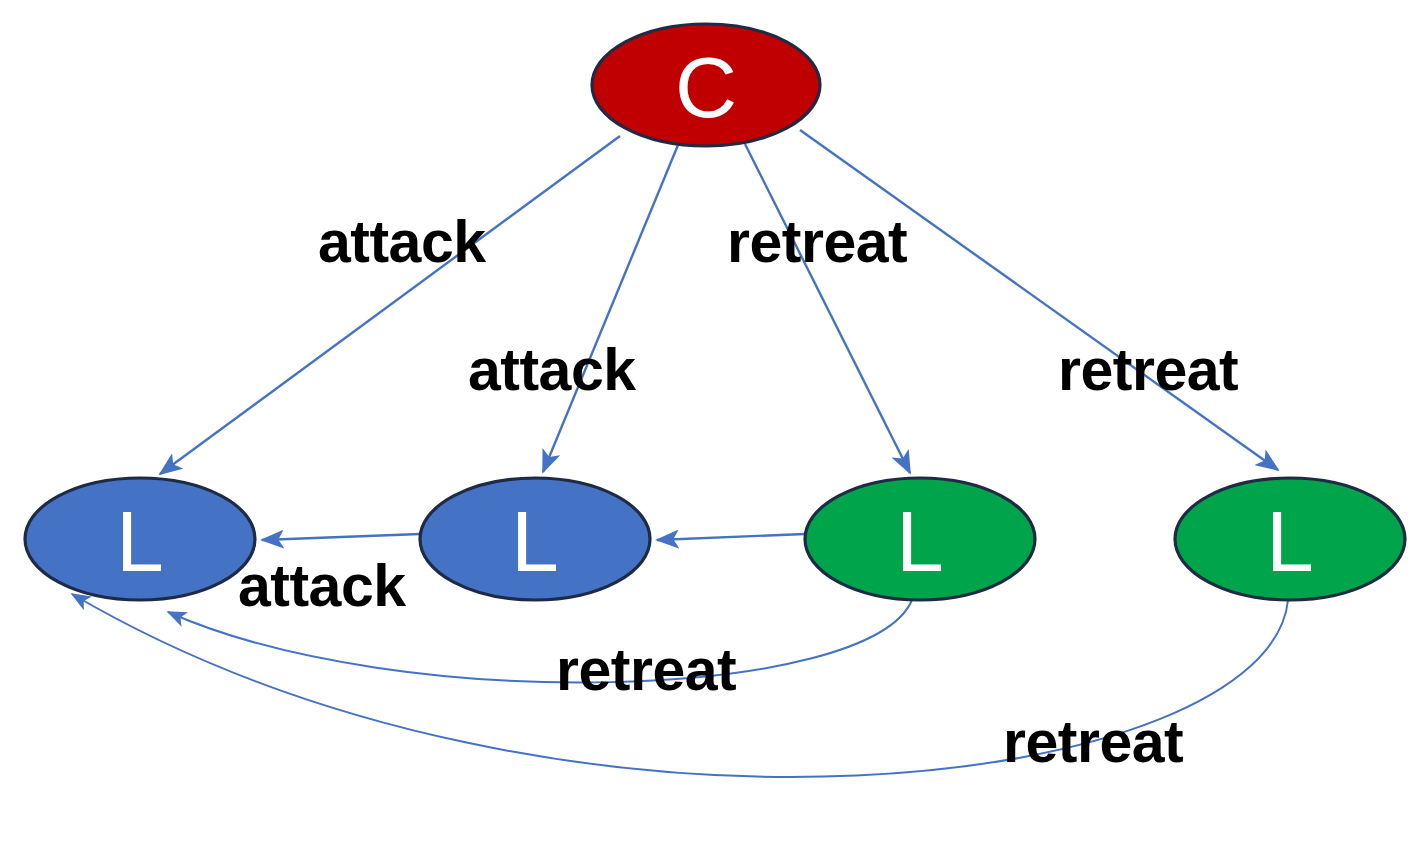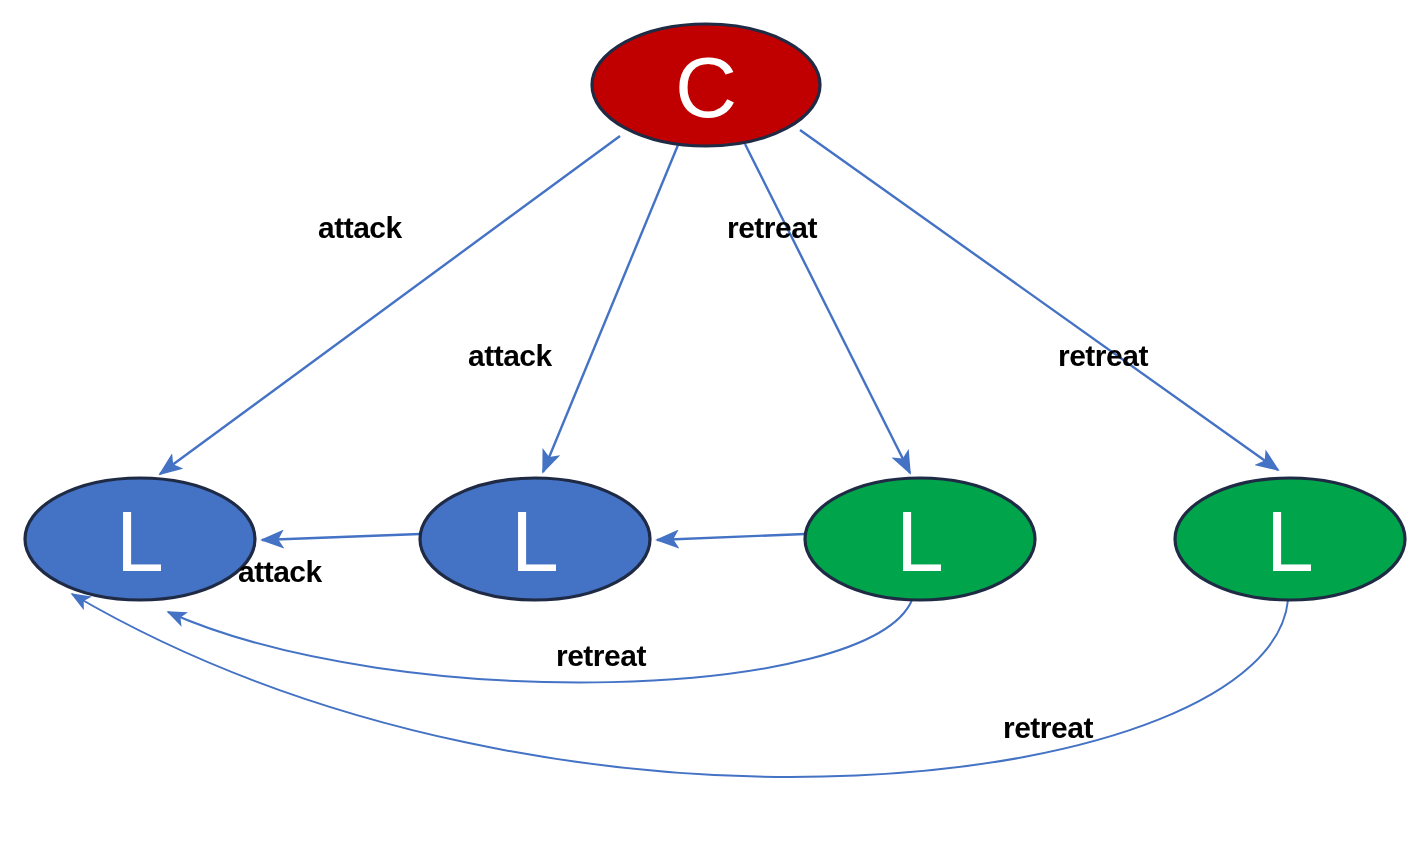--- a/index.html
+++ b/index.html
@@ -49,21 +49,21 @@
   .edge-path-thin {
     fill: none;
     stroke: #4472C4;
     stroke-width: 2.0;
   }
   .edge-label {
     position: absolute;
     color: #000000;
     font-family: "Liberation Sans", "DejaVu Sans", sans-serif;
     font-weight: bold;
-    font-size: 30px;
+    font-size: 59px;
     line-height: 1;
     white-space: nowrap;
     letter-spacing: -0.5px;
     user-select: none;
   }
 </style>
 </head>
 <body>
 
 <div id="diagram-root" style="background: rgb(255, 255, 255);">

